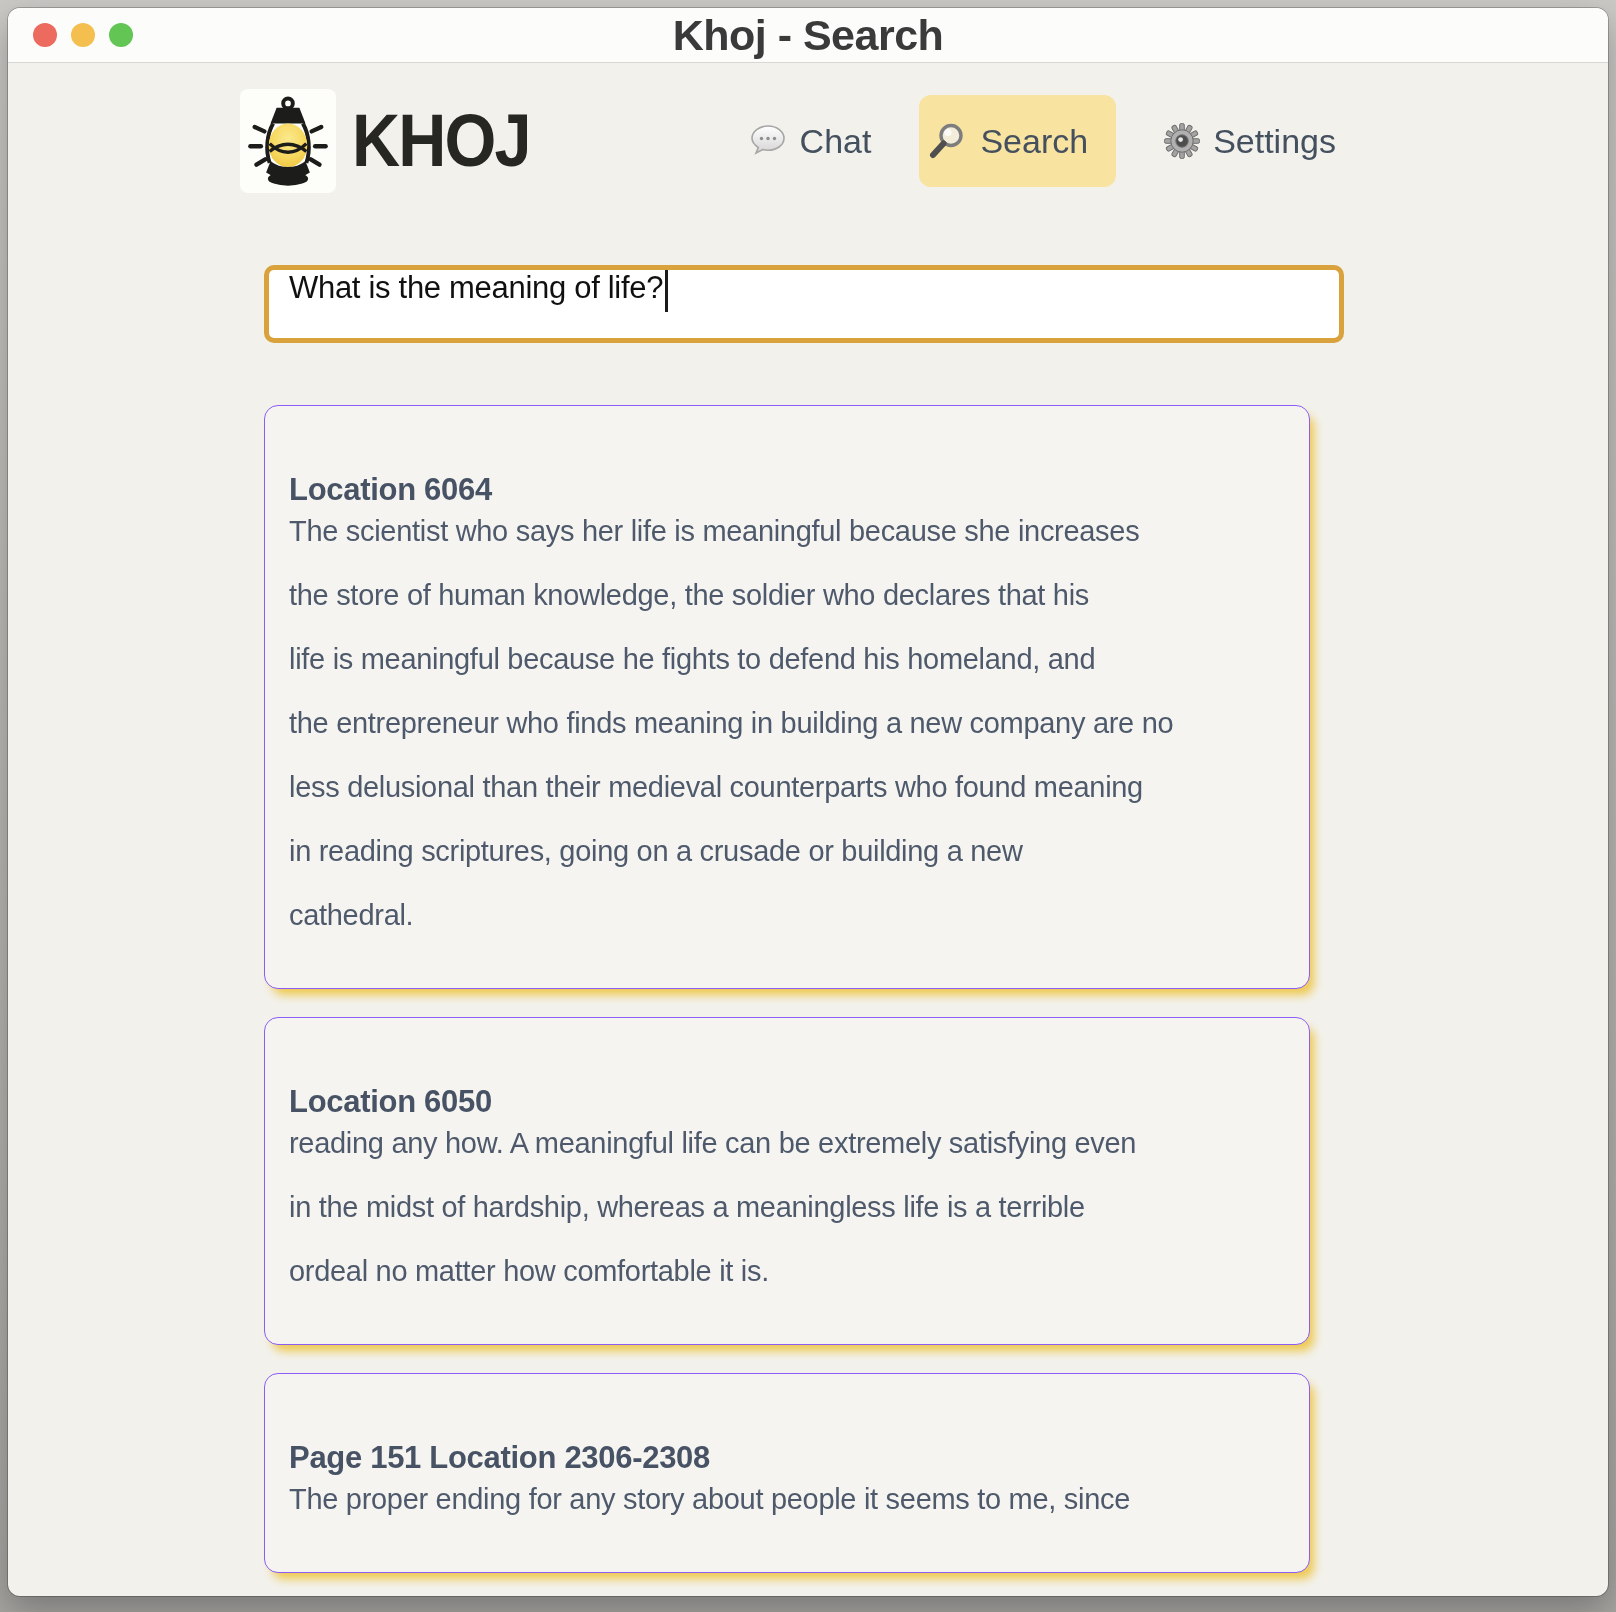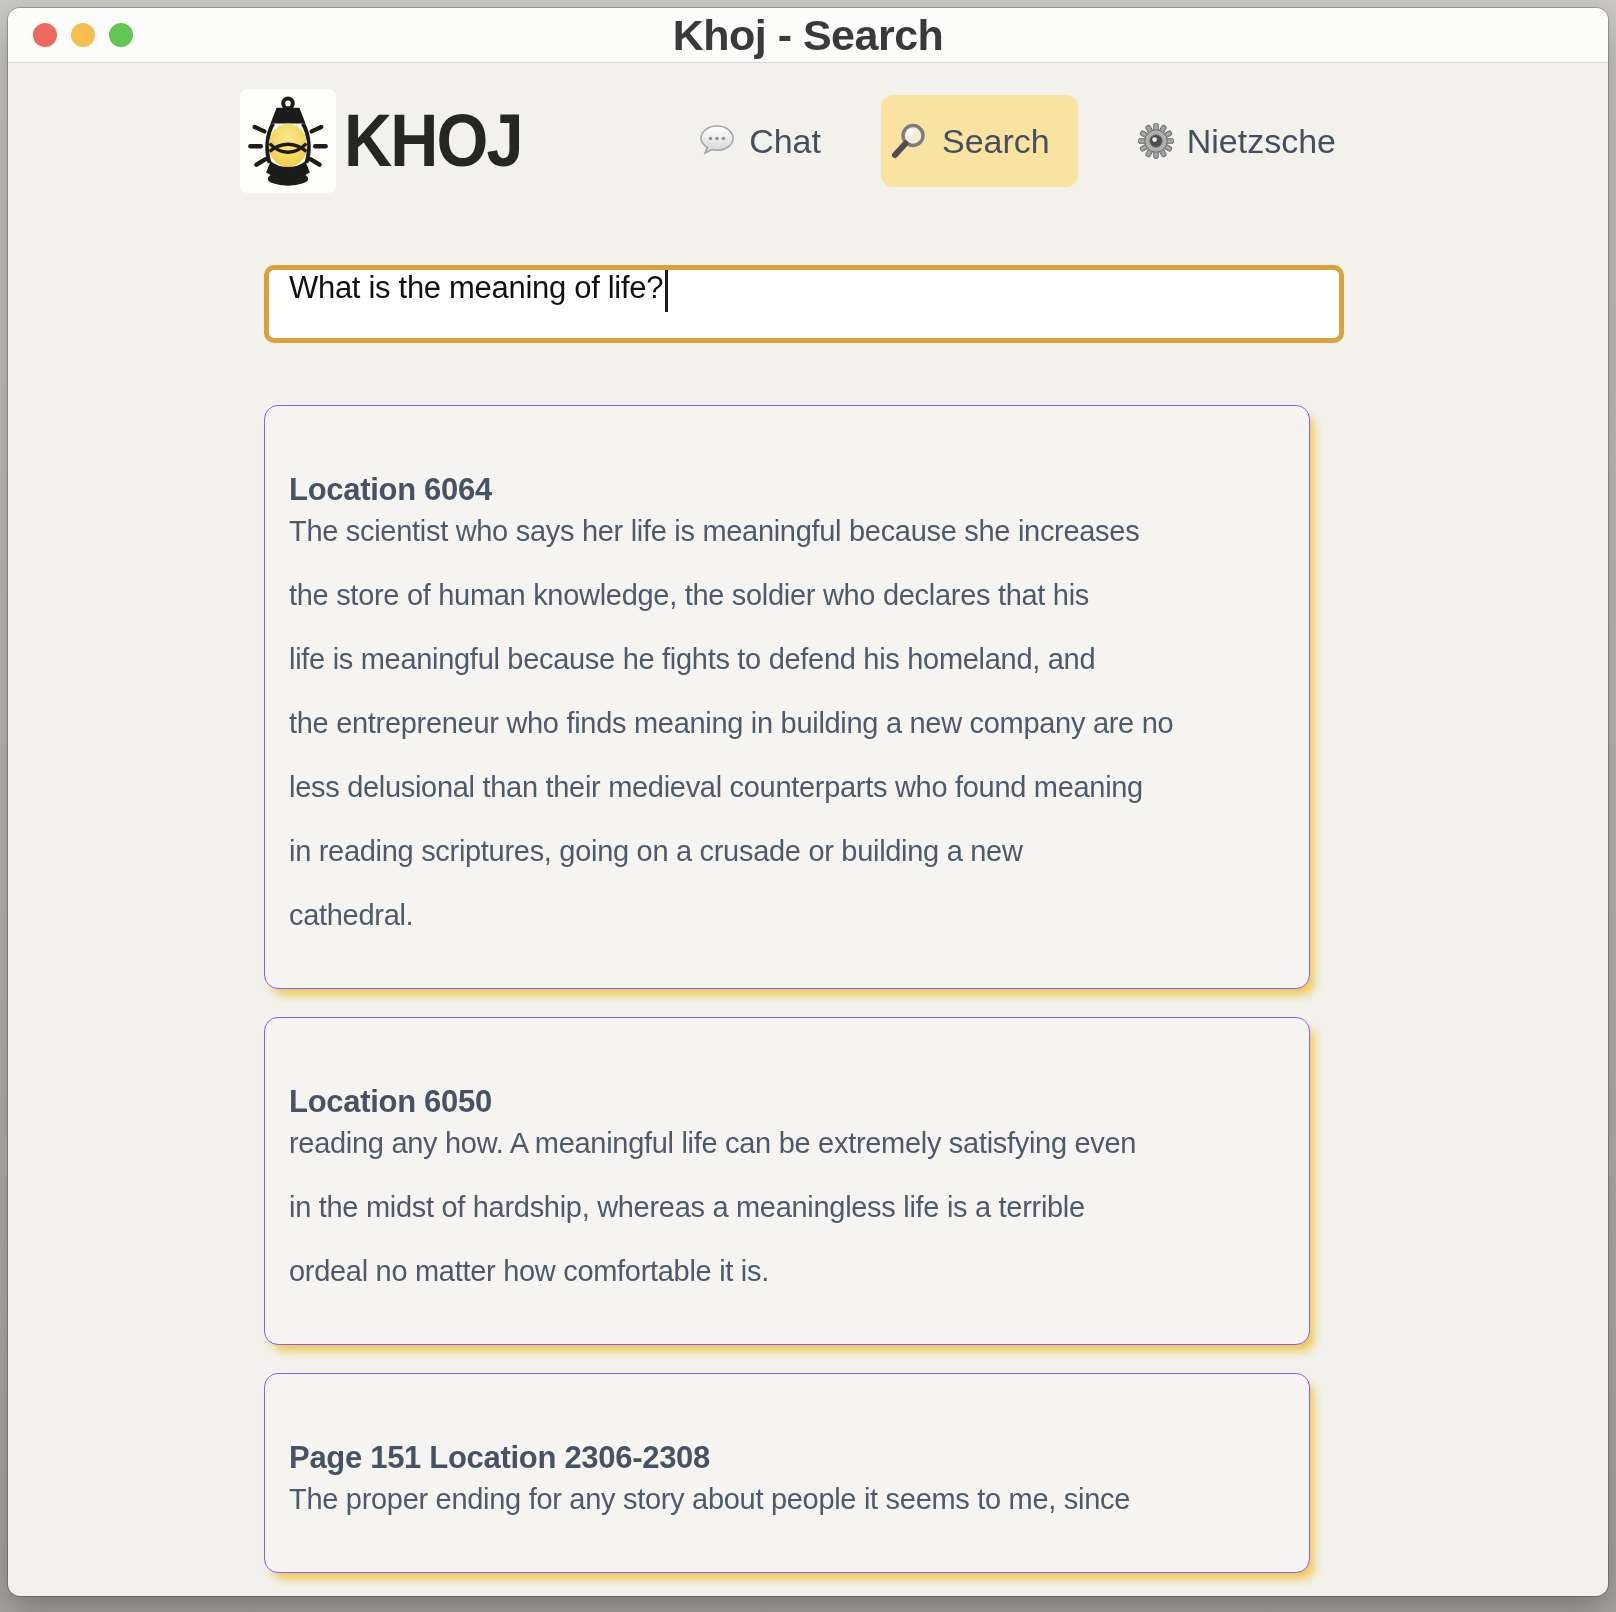--- a/index.html
+++ b/index.html
@@ -34,30 +34,30 @@
   .tl{width:24px;height:24px;border-radius:50%;display:inline-block;}
   .tl.red{background:#ed6a5e;}
   .tl.yellow{background:#f5bf4f;}
   .tl.green{background:#62c554;}
   
   .content{flex:1 1 auto;position:relative;overflow:hidden;}
   .header-row{
     display:flex;align-items:center;justify-content:space-between;
     margin:26px 244px 0 232px;height:104px;
   }
-  .brand{display:flex;align-items:center;gap:8px;cursor:pointer;}
+  .brand{display:flex;align-items:center;gap:16px;cursor:pointer;}
   .brand-lantern{
     width:96px;height:104px;background:#fdfdfa;border-radius:8px;
     display:flex;align-items:center;justify-content:center;
   }
   .brand-name{
     font-size:74px;font-weight:800;color:#262623;letter-spacing:-2px;
     transform:scaleX(.9);transform-origin:left center;line-height:1;
   }
-  .nav{display:flex;align-items:center;gap:32px;}
+  .nav{display:flex;align-items:center;gap:20px;}
   .nav-item{
     display:flex;align-items:center;gap:13px;height:92px;padding:0 28px;
     border-radius:12px;font-size:34px;color:#45505f;text-decoration:none;cursor:pointer;
   }
   .nav-item.active{background:var(--accent-yellow);padding-left:8px;}
   .nav-icon{display:flex;align-items:center;}
   .nav-icon svg{display:block;}
   
   .search-box{
     margin:72px 0 0 256px;width:1080px;height:78px;background:#ffffff;
@@ -184,21 +184,21 @@
                   <use href="#tooth" transform="rotate(240 18 18)"></use>
                   <use href="#tooth" transform="rotate(270 18 18)"></use>
                   <use href="#tooth" transform="rotate(300 18 18)"></use>
                   <use href="#tooth" transform="rotate(330 18 18)"></use>
                   <circle cx="18" cy="18" r="11.2" fill="#b0b0b0"></circle>
                   <circle cx="18" cy="18" r="6.2" fill="#4d4d4d"></circle>
                   <circle cx="16.6" cy="16.6" r="2.4" fill="#e8e8e8" stroke="none"></circle>
                 </g>
               </svg>
             </span>
-    <span class="nav-label">Nietzsche</span>
+    <span class="nav-label">Settings</span>
   </a>
         </nav>
     </div>
 
     <div class="search-box">
       <span class="search-text">What is the meaning of life?</span>
       <span class="caret"></span>
     </div>
 
     <div class="results" id="results">

